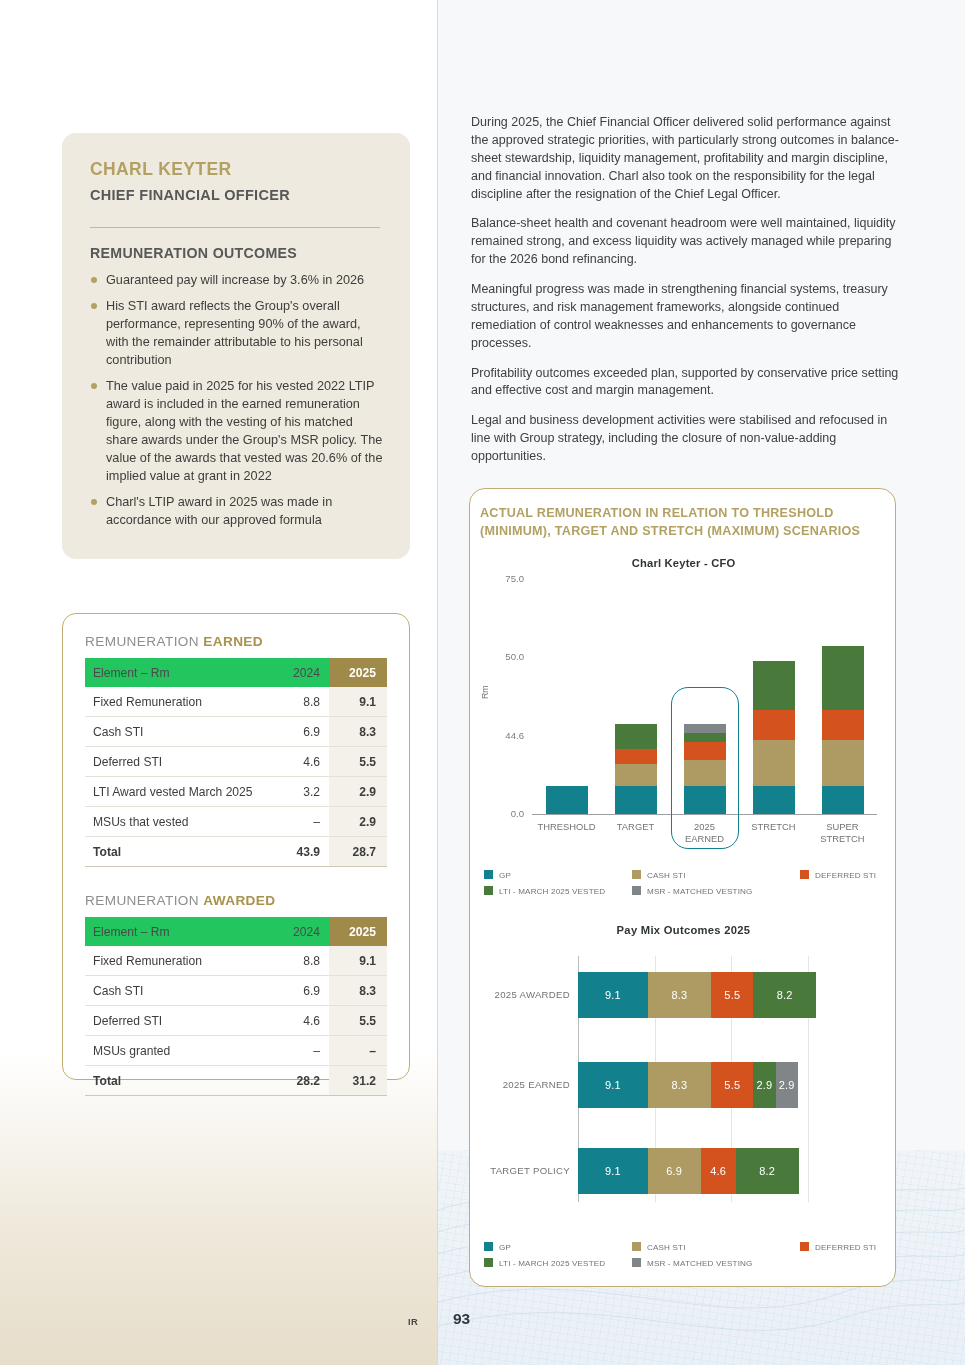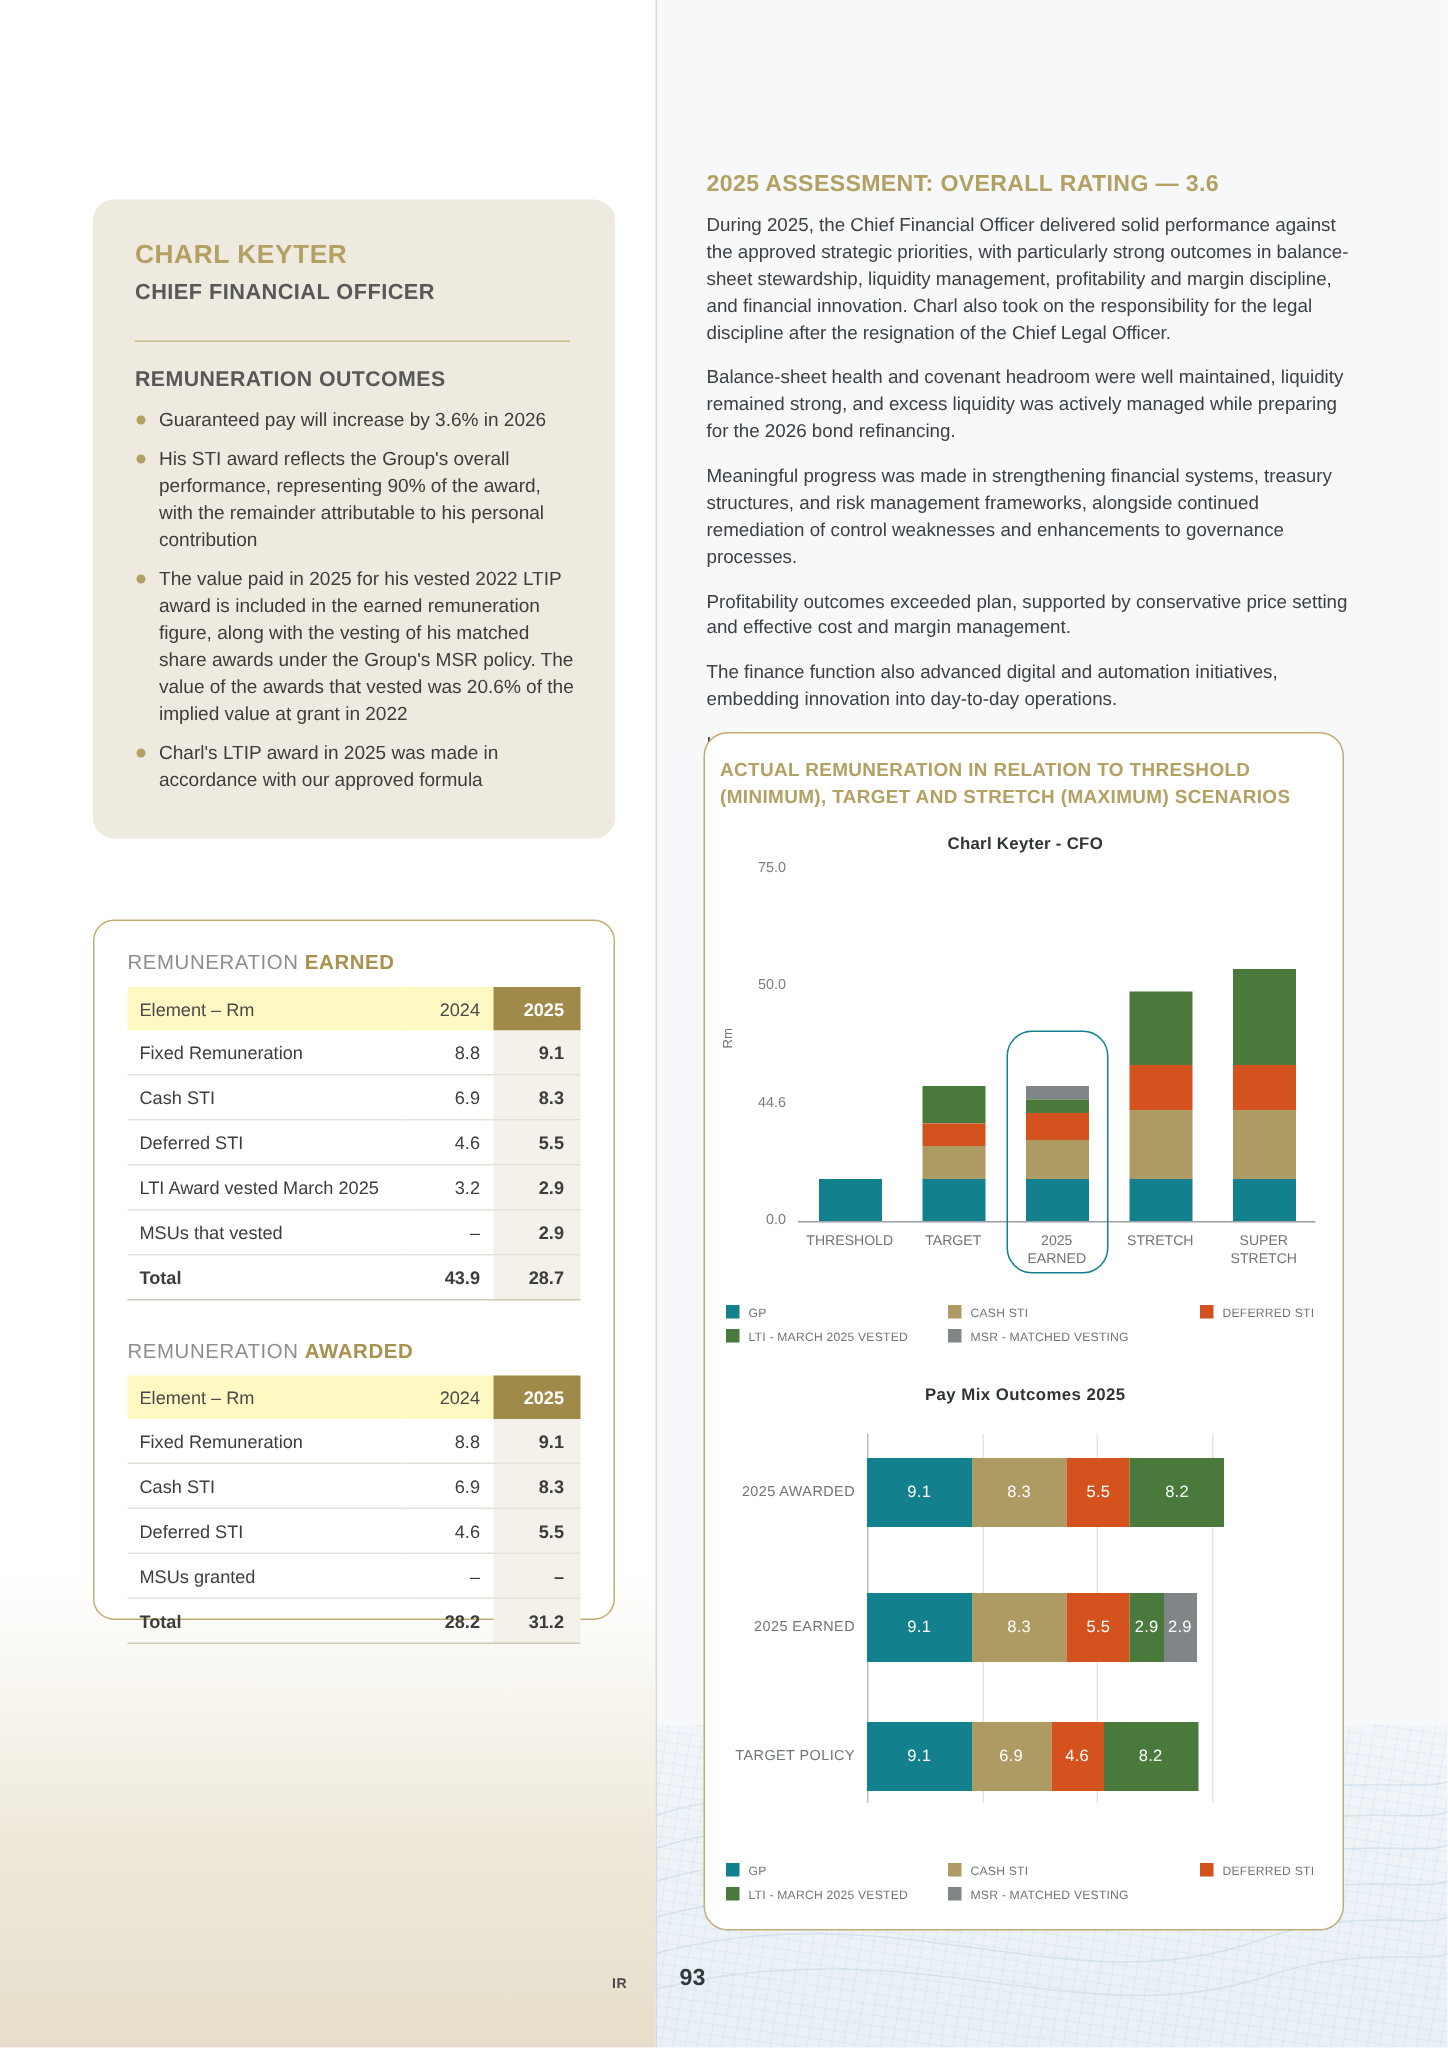--- a/index.html
+++ b/index.html
@@ -94,21 +94,21 @@
   .tbl-title b { color: #a8924e; font-weight: 700; }
   table.rem { width: 100%; border-collapse: collapse; }
   table.rem th, table.rem td {
     font-size: 12.1px; padding: 7.5px 0; color: #3d3d3d;
     border-bottom: 1px solid #e4e1d9; text-align: left;
   }
   table.rem th { font-weight: 400; color: #4a4a4a; }
   table.rem .c2024 { text-align: right; width: 62px; padding-right: 9px; }
   table.rem .c2025 { text-align: right; width: 58px; padding-right: 11px; }
   table.rem thead th { border-bottom: none; }
-  table.rem thead tr { background: #fef9c3; margin-left: 17px; }
+  table.rem thead tr { background: #22c55e; margin-left: 17px; }
   table.rem thead th.c2025 { background: #a08a4a; color: #ffffff; font-weight: 700; }
   table.rem thead th.lbl { padding-left: 8px; }
   table.rem tbody td.lbl { padding-left: 8px; }
   table.rem tbody td.c2025 { background: #f4f1ea; font-weight: 700; }
   table.rem tbody tr.total td { font-weight: 700; border-bottom: 1px solid #cfc8b6; }
   table.rem tbody tr:last-child td { border-bottom: 1px solid #cfc8b6; }
   .tbl-gap { height: 26px; }
 
   
   .rc { position: absolute; left: 471px; top: 114px; width: 432px; }
@@ -317,26 +317,24 @@
         <tr class="total">
           <td class="lbl">Total</td>
           <td class="c2024">28.2</td>
           <td class="c2025">31.2</td>
         </tr>
       </tbody>
     </table>
   </div>
 
   <div class="rc">
-    <h2>2025 ASSESSMENT: OVERALL RATING — 3.6</h2>
     <p>During 2025, the Chief Financial Officer delivered solid performance against the approved strategic priorities, with particularly strong outcomes in balance-sheet stewardship, liquidity management, profitability and margin discipline, and financial innovation. Charl also took on the responsibility for the legal discipline after the resignation of the Chief Legal Officer.</p>
     <p>Balance-sheet health and covenant headroom were well maintained, liquidity remained strong, and excess liquidity was actively managed while preparing for the 2026 bond refinancing.</p>
     <p>Meaningful progress was made in strengthening financial systems, treasury structures, and risk management frameworks, alongside continued remediation of control weaknesses and enhancements to governance processes.</p>
     <p>Profitability outcomes exceeded plan, supported by conservative price setting and effective cost and margin management.</p>
-    <p>The finance function also advanced digital and automation initiatives, embedding innovation into day-to-day operations.</p>
     <p>Legal and business development activities were stabilised and refocused in line with Group strategy, including the closure of non-value-adding opportunities.</p>
   </div>
 
   <div class="chart-card">
     <div class="chart-card-title">ACTUAL REMUNERATION IN RELATION TO THRESHOLD (MINIMUM), TARGET AND STRETCH (MAXIMUM) SCENARIOS</div>
 
     <div class="colchart">
       <div class="cc-title">Charl Keyter - CFO</div>
       <div class="cc-ylabel">Rm</div>
       <div id="cc-yticks">

